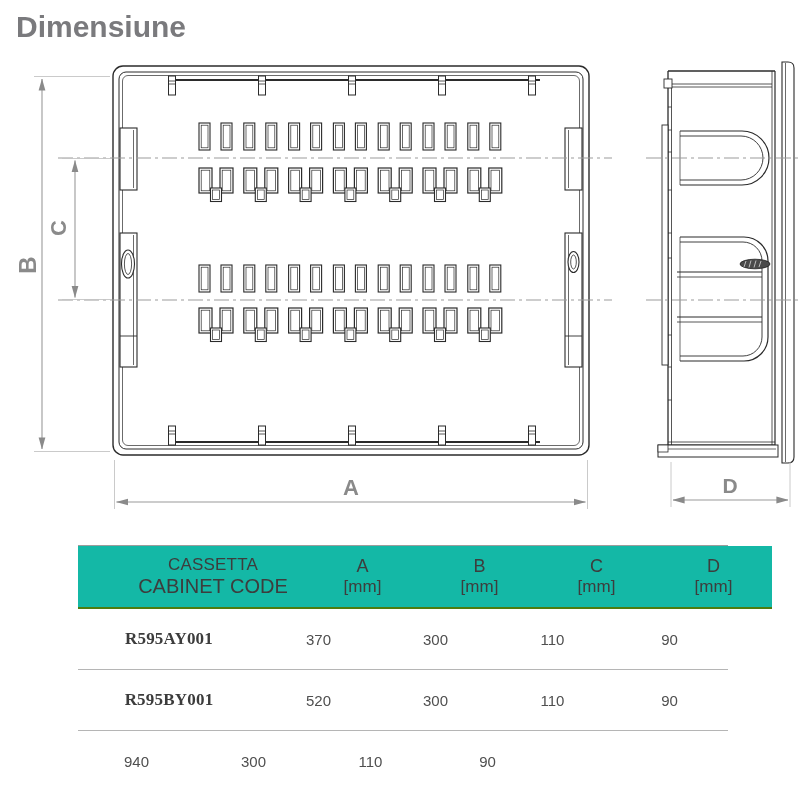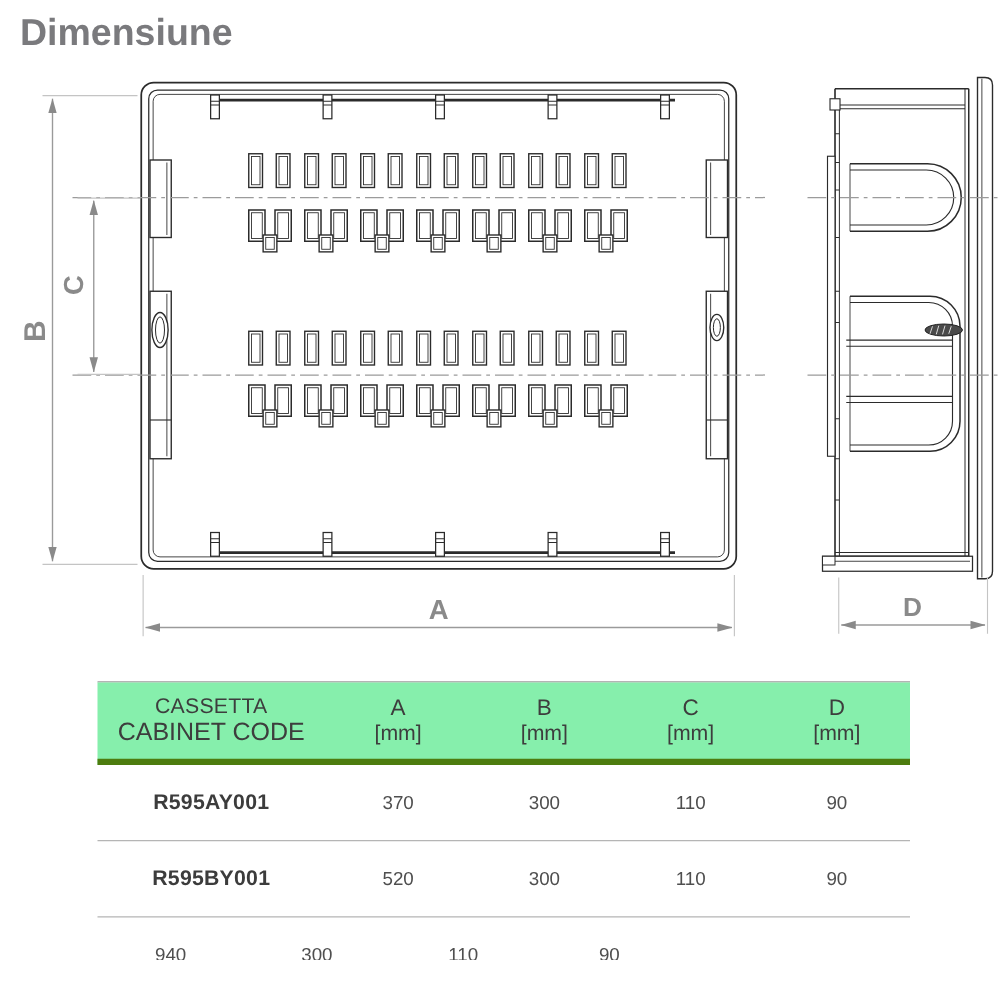--- a/index.html
+++ b/index.html
@@ -7,27 +7,27 @@
   #stage{position:relative;width:800px;height:768px;overflow:hidden;background:#fff;}
   .title{position:absolute;left:16px;top:10px;font-size:30px;font-weight:700;
     color:#7a7a7d;letter-spacing:0px;}
   #drawing{position:absolute;left:0;top:0;}
   
   .dim-table{position:absolute;left:78px;top:545px;width:650px;
     border-top:1px solid #9c9c9c;color:#3d3d3d;}
   .tr{display:flex;width:100%;}
   .c1{width:28%;display:flex;flex-direction:column;align-items:center;justify-content:center;}
   .c{width:18%;display:flex;flex-direction:column;align-items:center;justify-content:center;}
-  .thead{background:#86efac;height:61px;border-bottom:5px solid #4d7c0f;}
+  .thead{background:#14b8a6;height:61px;border-bottom:2px solid #4d7c0f;padding-left:44px;}
   .thead .l1{font-size:17px;letter-spacing:.2px;}
   .thead .l2{font-size:20px;}
   .thead .dim{font-size:18px;}
   .thead .unit{font-size:17px;}
   .row{height:60px;border-bottom:1px solid #b5b5b5;align-items:center;}
-  .row .code{font-size:17px;font-weight:700;color:#3c3c3c;letter-spacing:.2px;}
+  .row .code{font-size:17px;font-weight:700;color:#3c3c3c;letter-spacing:.2px;font-family:Liberation Serif, serif;}
   .row .val{font-size:15px;color:#4f4f4f;}
 </style>
 </head>
 <body>
 
 <div id="stage">
 
   <div class="title">Dimensiune</div>
 
   <svg id="drawing" width="800" height="535" viewBox="0 0 800 535">

